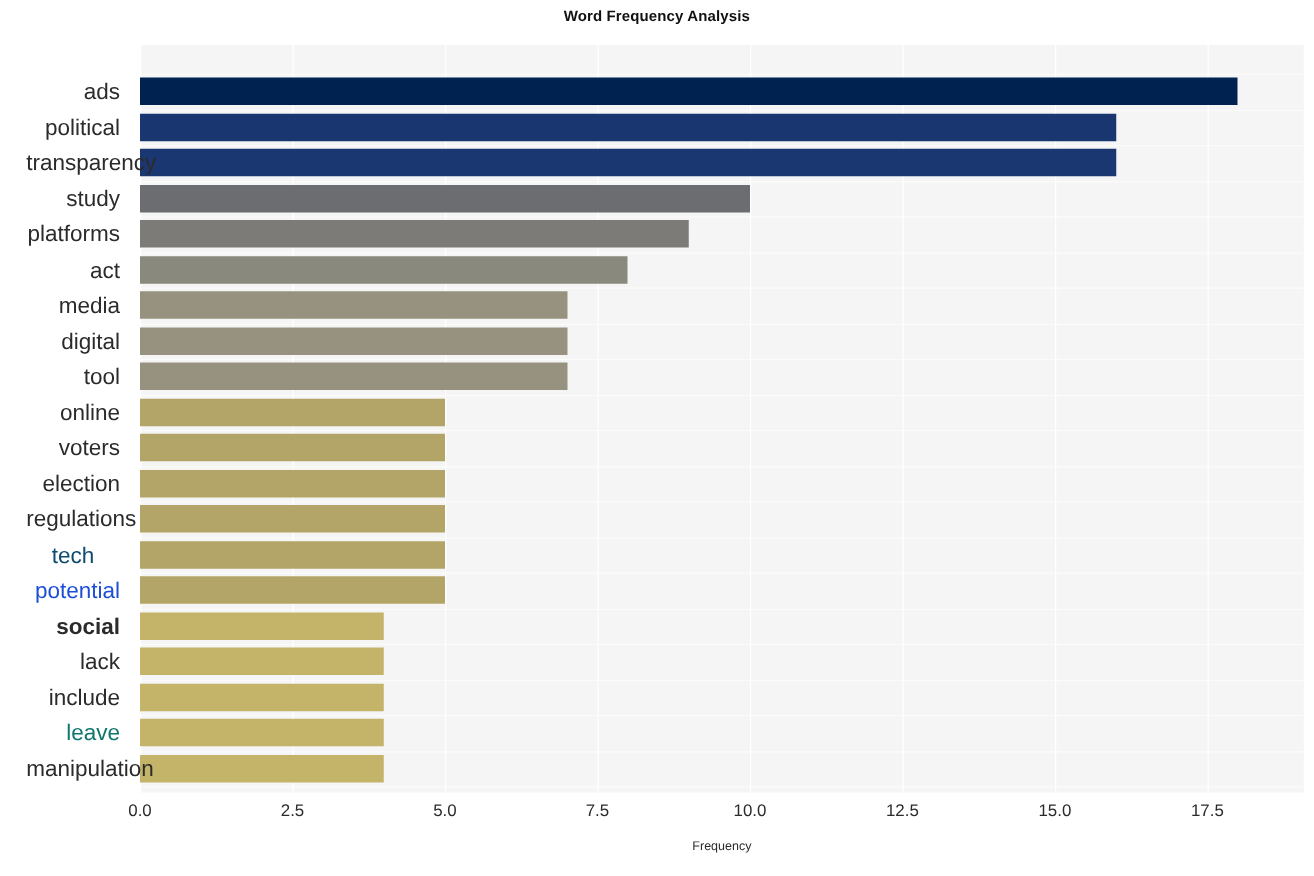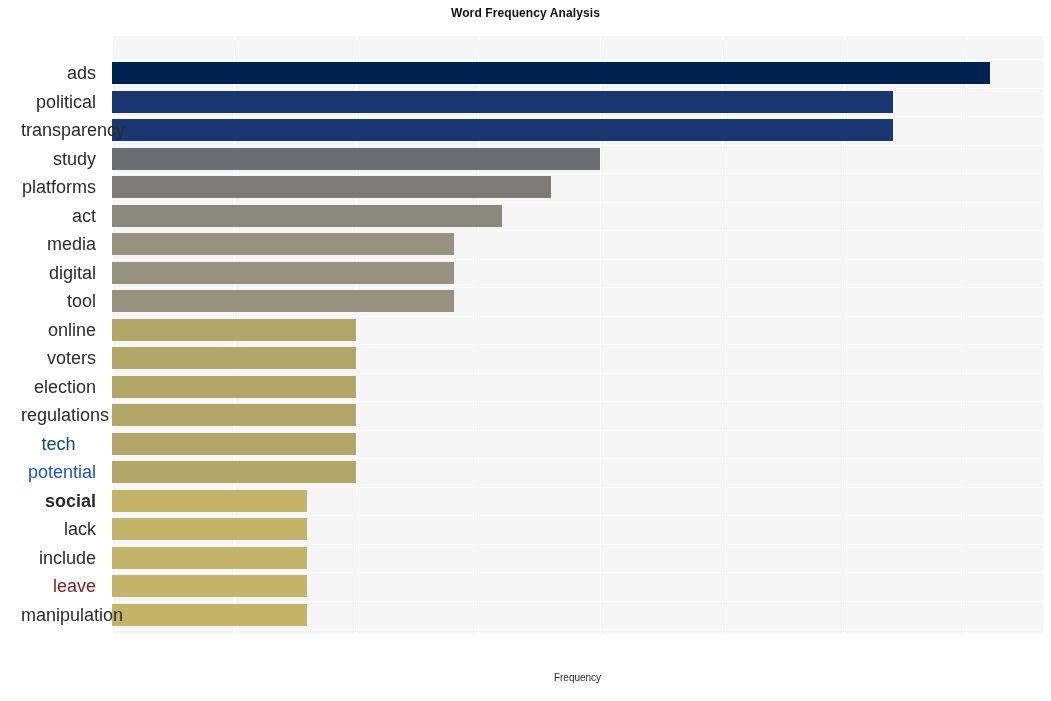--- a/index.html
+++ b/index.html
@@ -178,20 +178,30 @@
       <div class="ytick-label" style="top: 256px; padding-right: 8px; text-align: right; color: rgb(43, 43, 43);">tool</div>
       <div class="ytick-label" style="top: 284.5px; padding-right: 8px; text-align: right; color: rgb(43, 43, 43);">online</div>
       <div class="ytick-label" style="top: 313px; padding-right: 8px; text-align: right; color: rgb(43, 43, 43);">voters</div>
       <div class="ytick-label" style="top: 341.5px; padding-right: 8px; text-align: right; color: rgb(43, 43, 43);">election</div>
       <div class="ytick-label" style="top: 370px; padding-right: 8px; text-align: right; color: rgb(43, 43, 43);">regulations</div>
       <div class="ytick-label" style="top: 398.5px; padding-right: 8px; text-align: center; color: #0c4a6e;">tech</div>
       <div class="ytick-label" style="top: 427px; padding-right: 8px; text-align: right; color: #1d4ed8;">potential</div>
       <div class="ytick-label" style="top: 455.5px; padding-right: 8px; color: rgb(43, 43, 43); font-weight: bold;">social</div>
       <div class="ytick-label" style="top: 484px; padding-right: 8px; text-align: right; color: rgb(43, 43, 43);">lack</div>
       <div class="ytick-label" style="top: 512.5px; padding-right: 8px; text-align: right; color: rgb(43, 43, 43);">include</div>
-      <div class="ytick-label" style="top: 541px; padding-right: 8px; color: #7f1d1d;">leave</div>
+      <div class="ytick-label" style="top: 541px; padding-right: 8px; color: #0f766e;">leave</div>
       <div class="ytick-label" style="top: 569.5px; padding-right: 8px; text-align: right; color: rgb(43, 43, 43);">manipulation</div>
     </div>
 
+  <div class="xlabels" id="xlabels">
+      <div class="xtick-label" style="left: 0px; color: rgb(43, 43, 43);">0.0</div>
+      <div class="xtick-label" style="left: 121.986px; color: rgb(43, 43, 43);">2.5</div>
+      <div class="xtick-label" style="left: 243.973px; color: rgb(43, 43, 43);">5.0</div>
+      <div class="xtick-label" style="left: 365.959px; color: rgb(43, 43, 43);">7.5</div>
+      <div class="xtick-label" style="left: 487.945px; color: rgb(43, 43, 43);">10.0</div>
+      <div class="xtick-label" style="left: 609.932px; color: rgb(43, 43, 43);">12.5</div>
+      <div class="xtick-label" style="left: 731.918px; color: rgb(43, 43, 43);">15.0</div>
+      <div class="xtick-label" style="left: 853.905px; color: rgb(43, 43, 43);">17.5</div>
+    </div>
 
   <div class="xaxis-title">Frequency</div>
 
 </div>
 
 </body></html>

